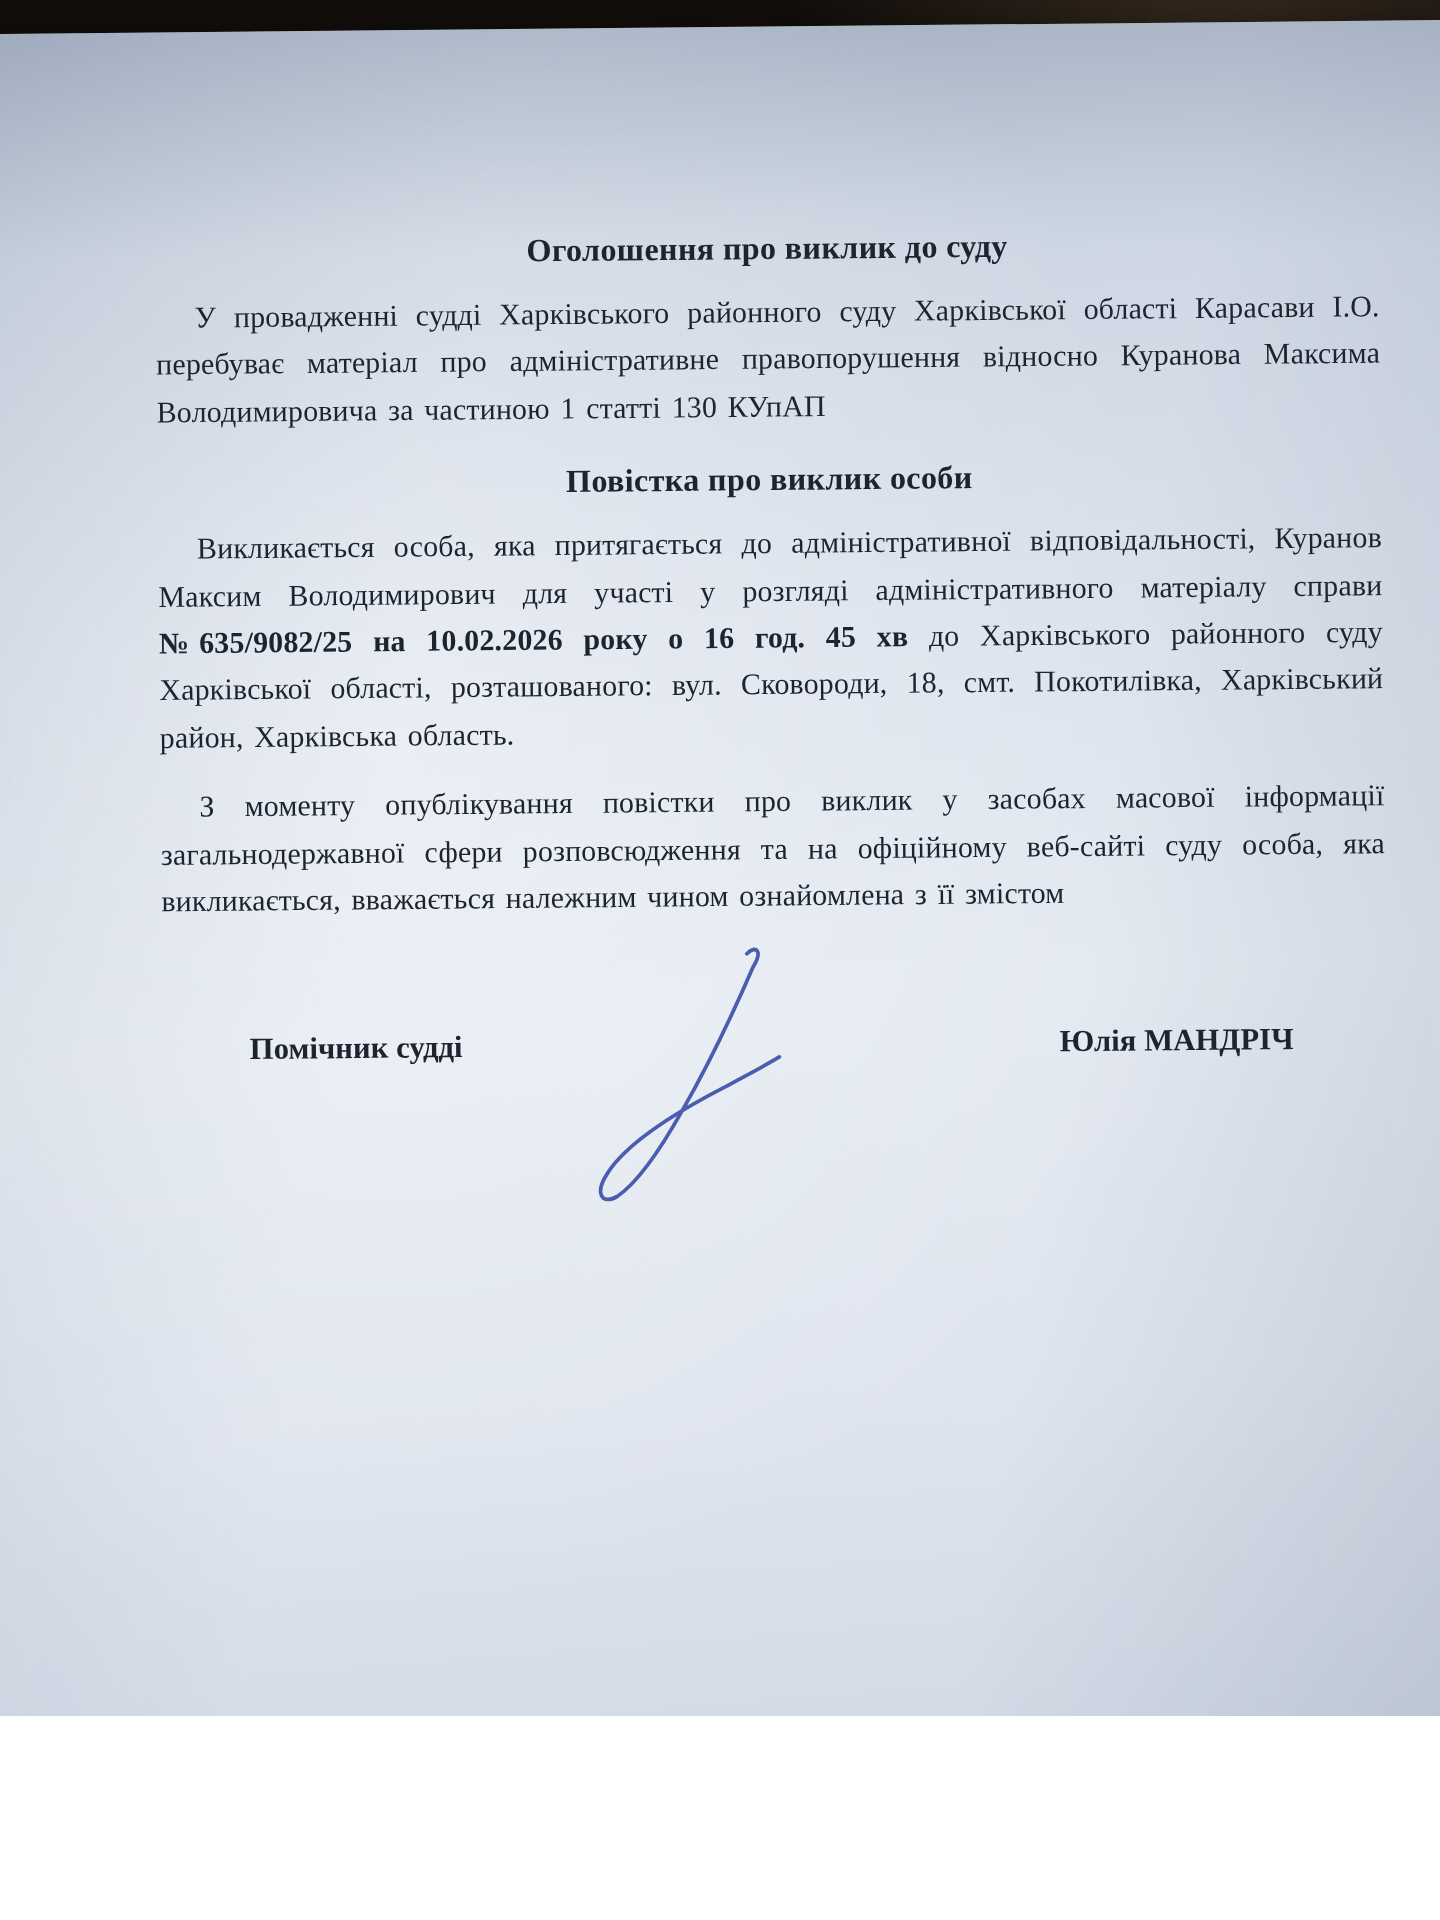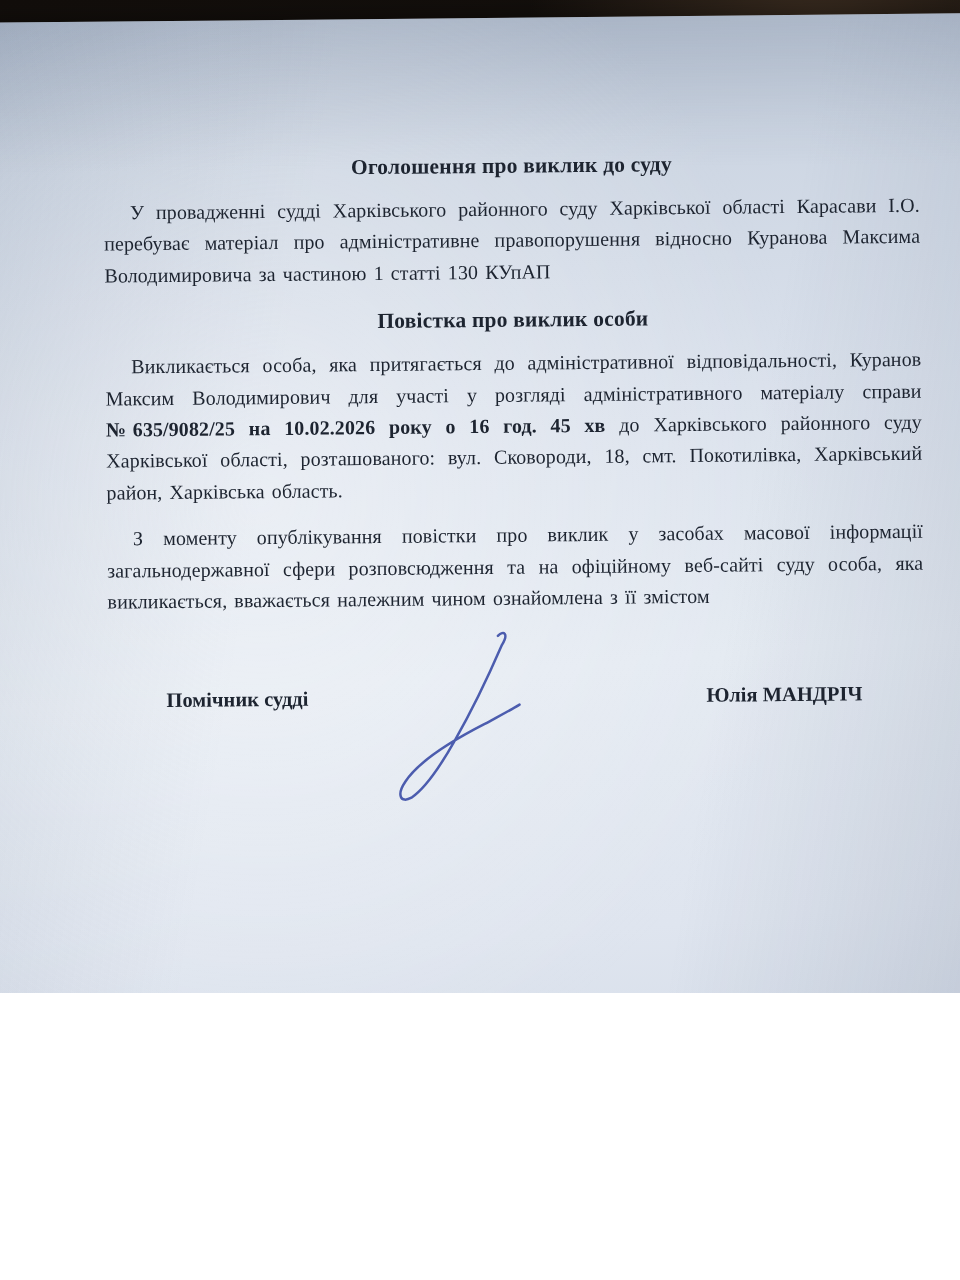--- a/index.html
+++ b/index.html
@@ -6,21 +6,21 @@
     margin: 0;
     padding: 0;
     width: 960px;
     height: 1280px;
     overflow: hidden;
     font-family: "Liberation Serif", serif;
   }
   .photo {
     position: relative;
     width: 960px;
-    height: 993px;
+    height: 1144px;
     background:
       radial-gradient(ellipse at 85% 5%, #3a2c20 0%, rgba(0,0,0,0) 25%),
       radial-gradient(ellipse at 0% 100%, #2a211a 0%, rgba(0,0,0,0) 30%),
       linear-gradient(175deg, #120e0b 0%, #1c1612 50%, #0f0c09 100%);
     overflow: hidden;
   }
   .paper {
     position: absolute;
     left: -14px;
     top: 18px;

